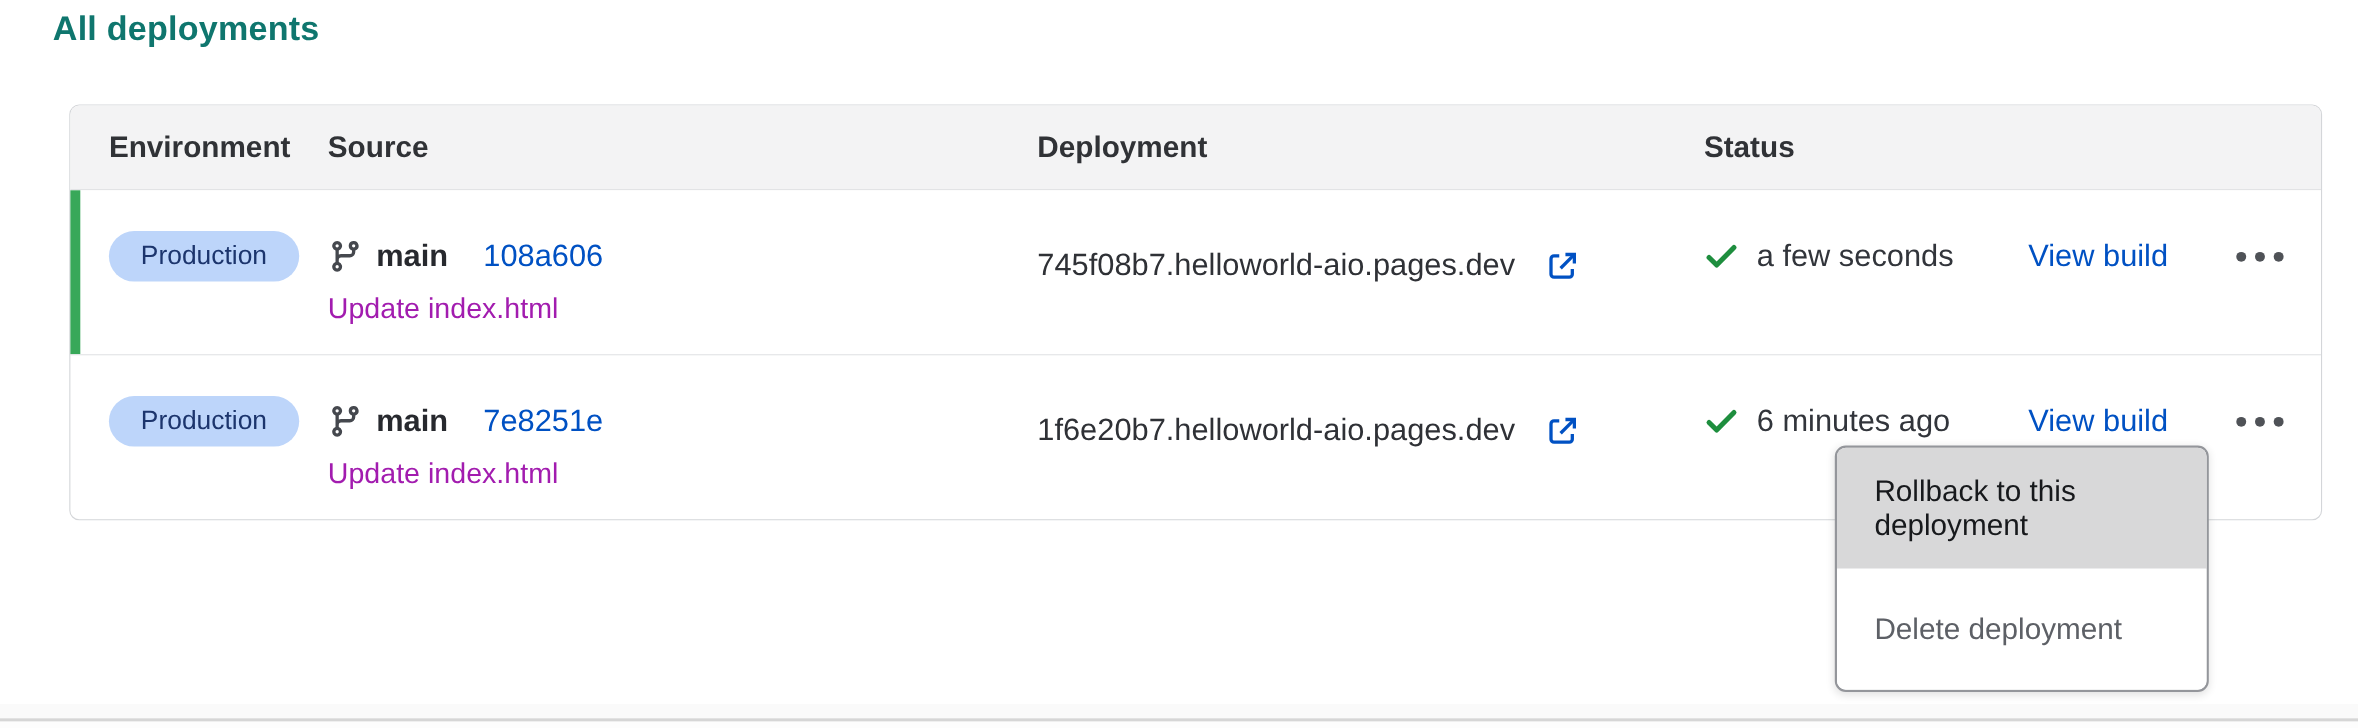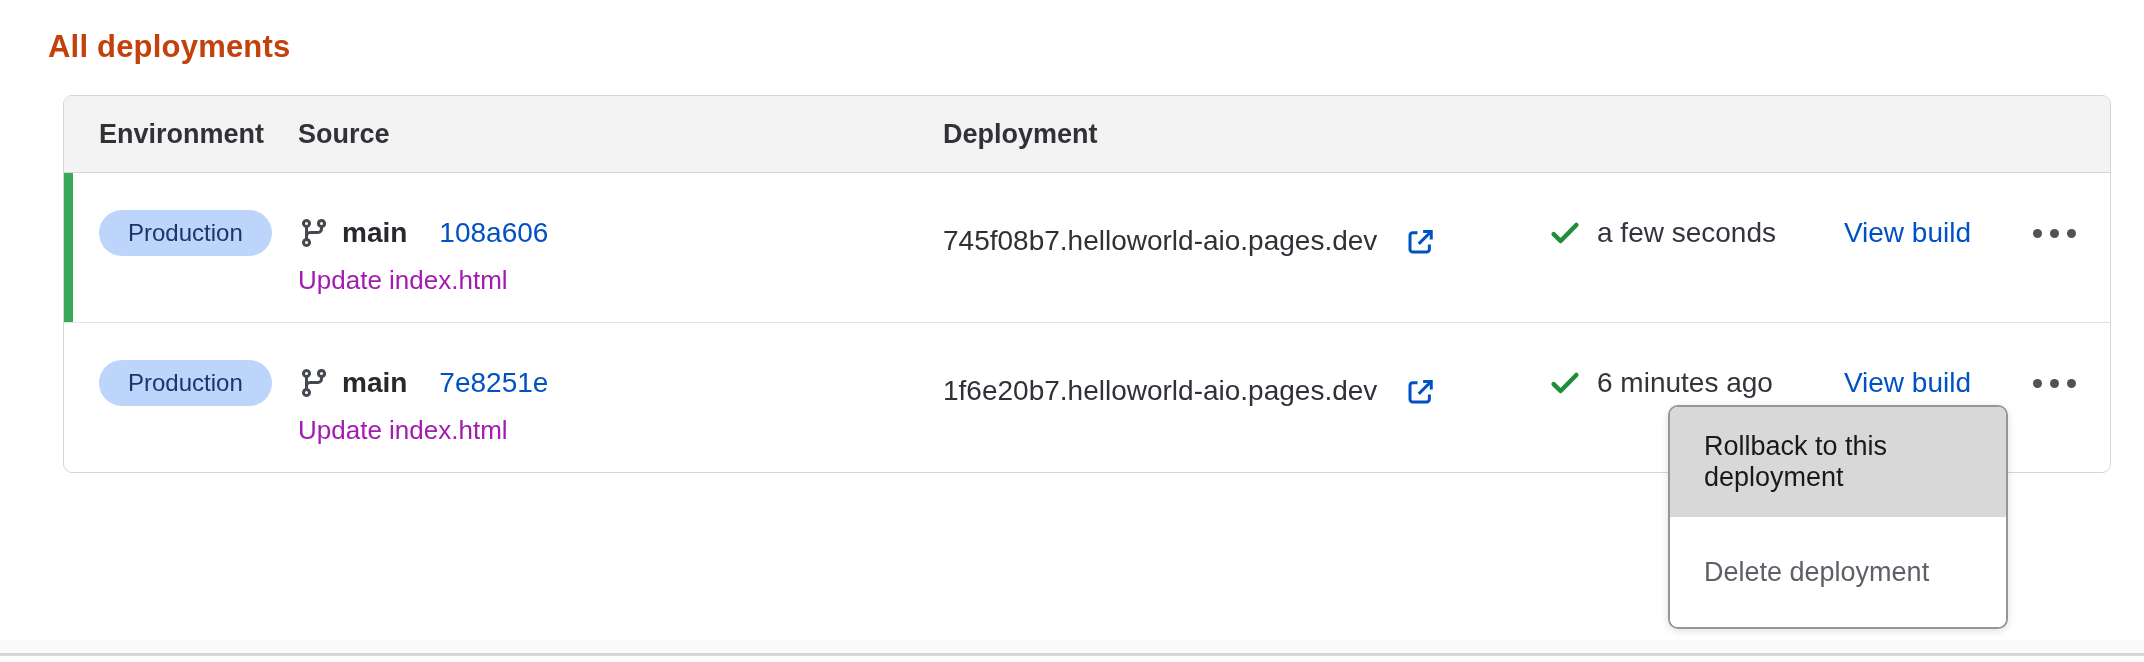--- a/index.html
+++ b/index.html
@@ -16,22 +16,22 @@
   *{box-sizing:border-box;margin:0;padding:0;}
   html,body{width:2144px;height:662px;}
   body{
     position:relative;
     background:#ffffff;
     font-family:"Liberation Sans","DejaVu Sans",sans-serif;
     color:#2c2e33;
     overflow:hidden;
   }
   .page-title{
-    position:absolute;left:48px;top:29px;
-    font-size:31px;font-weight:600;color:#c2410c;letter-spacing:.2px;
+    position:absolute;left:48px;top:8px;
+    font-size:31px;font-weight:600;color:#0f766e;letter-spacing:.2px;
   }
   
   .deploy-table{
     position:absolute;left:63px;top:95px;width:2048px;
     background:#fff;
     border:1px solid var(--border-gray);
     border-radius:9px;
   }
   .thead{
     display:grid;grid-template-columns:234px 645px 606px auto;
@@ -103,20 +103,21 @@
 </head>
 <body>
 
 <div class="page-title">All deployments</div>
 
 <div class="deploy-table">
   <div class="thead">
     <div class="th">Environment</div>
     <div class="th">Source</div>
     <div class="th">Deployment</div>
+    <div class="th">Status</div>
   </div>
 
   <div class="row active">
     <div class="cell cell-env">
       <span class="badge">Production</span>
     </div>
     <div class="cell cell-source">
       <div class="line1">
         <span class="src-icon">
           <svg width="32" height="32" viewBox="0 0 16 16" fill="currentColor">

